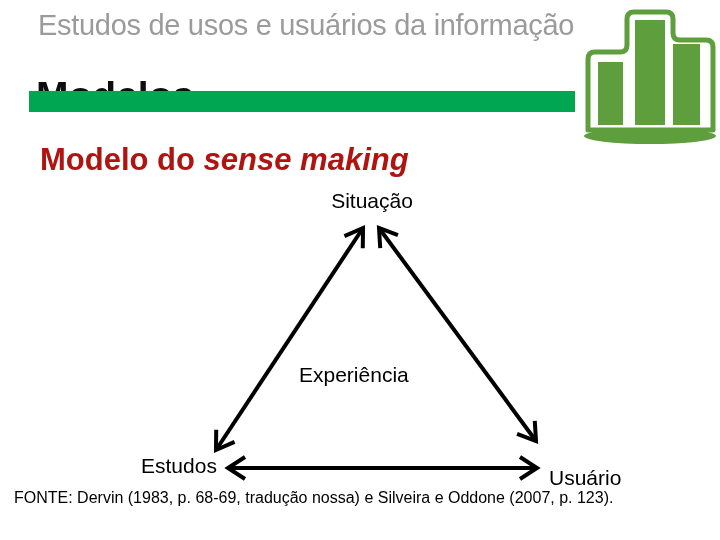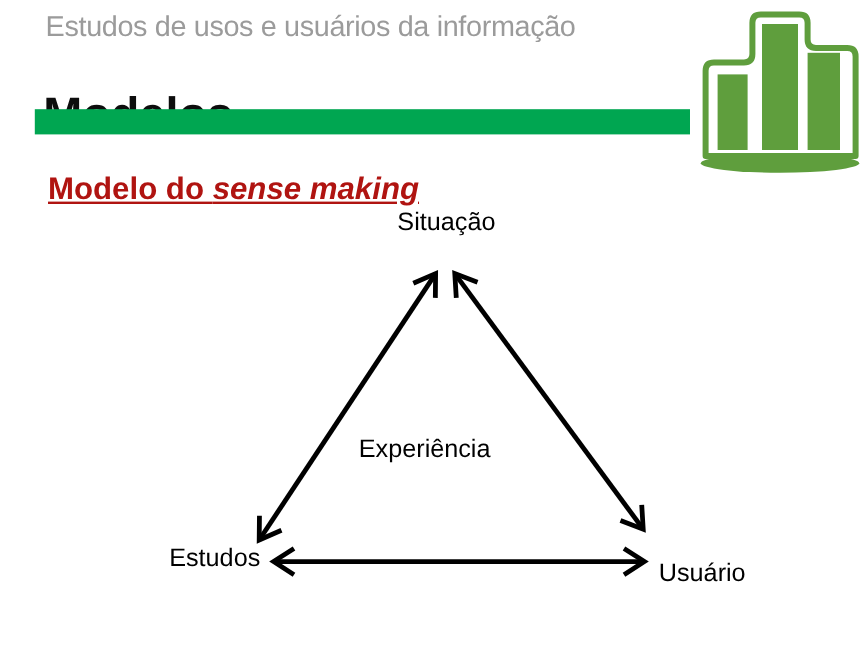--- a/index.html
+++ b/index.html
@@ -5,58 +5,57 @@
   html,body { margin:0; padding:0; }
   body {
     width:720px; height:540px;
     position:relative;
     background:#ffffff;
     font-family:"Liberation Sans", sans-serif;
     overflow:hidden;
   }
   .slide-header {
     position:absolute; left:38px; top:9px;
-    font-size:24px; letter-spacing:-0.3px;
+    font-size:29px; letter-spacing:-0.3px;
     color:#9b9b9b;
     white-space:nowrap;
   }
   .slide-title {
     position:absolute; left:36px; top:50px;
     font-size:39px; font-weight:bold; line-height:1;
     color:#0d0d0d;
     white-space:nowrap;
   }
   .accent-bar {
     position:absolute; left:29px; top:91px;
     width:546px; height:21px;
     background:#00a651;
   }
   .slide-subtitle {
     position:absolute; left:40px; top:144px;
-    font-size:26px; font-weight:bold; line-height:1;
+    font-size:31px; font-weight:bold; line-height:1;
     color:#b01411;
     white-space:nowrap;
-    text-decoration:underline;
   }
   .slide-subtitle .it { font-style:italic; }
   .chart-icon {
     position:absolute; left:578px; top:2px;
     width:140px; height:146px;
   }
   .diagram-layer {
     position:absolute; left:0; top:0;
     width:720px; height:540px;
     pointer-events:none;
   }
   .node {
     position:absolute;
     font-size:21px; color:#000;
     white-space:nowrap;
   }
-  .node-top    { left:297px; top:174px; width:150px; text-align:center; }
+  .node-top    { left:297px; top:189px; width:150px; text-align:center; }
   .node-center { left:299px; top:363px; width:150px; }
   .node-bl     { left:141px; top:454px; }
   .node-br     { left:549px; top:466px; }
   .caption {
     position:absolute; left:14px; top:487px;
     font-size:16px; line-height:21px;
     color:#000;
     white-space:nowrap;
   }
   .caption .it { font-style:italic; }
@@ -92,13 +91,14 @@
   <line x1="379" y1="228" x2="536" y2="441" stroke="#000" stroke-width="4" marker-start="url(#ah)" marker-end="url(#ah)"></line>
   <line x1="228" y1="468" x2="537" y2="468" stroke="#000" stroke-width="4" marker-start="url(#ah)" marker-end="url(#ah)"></line>
 </svg>
 
 <div class="node node-top">Situação</div>
 <div class="node node-center">Experiência</div>
 <div class="node node-bl">Estudos</div>
 <div class="node node-br">Usuário</div>
 
 <div class="caption">
+  <div>FONTE: Dervin (1983, p. 68-69, tradução nossa) e Silveira e Oddone (2007, p. 123).</div>
 </div>
 
 </body></html>

